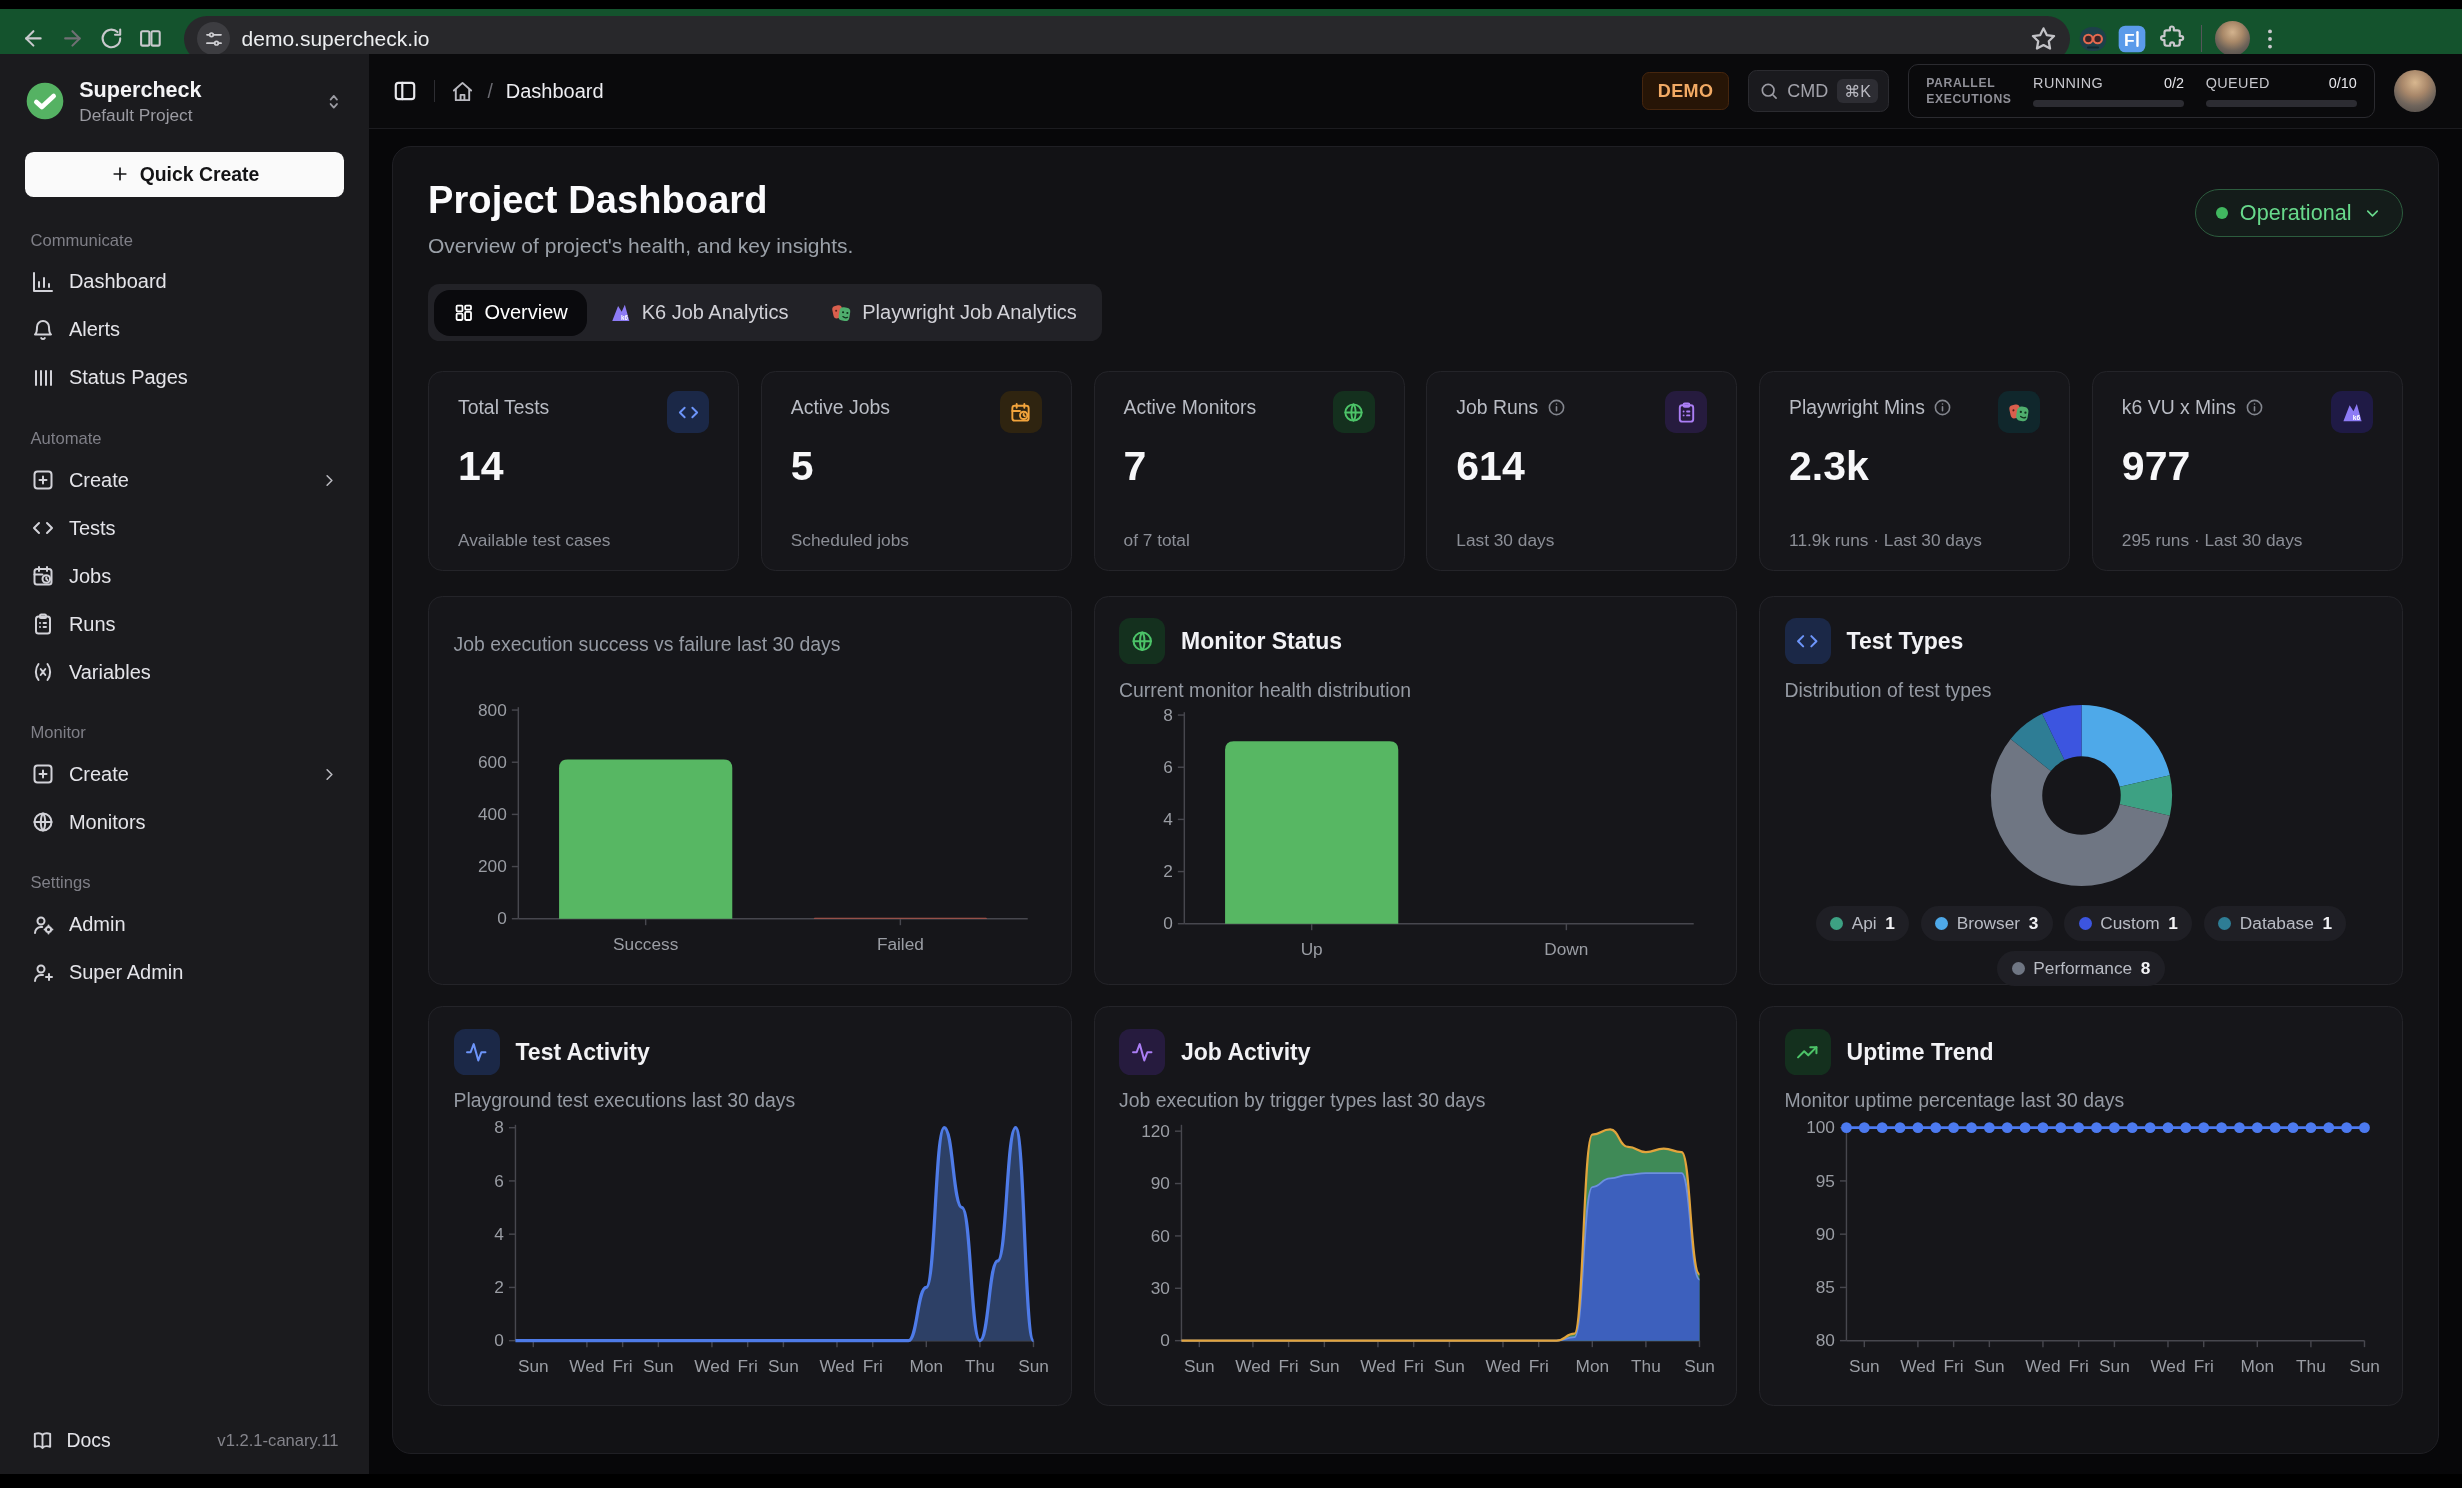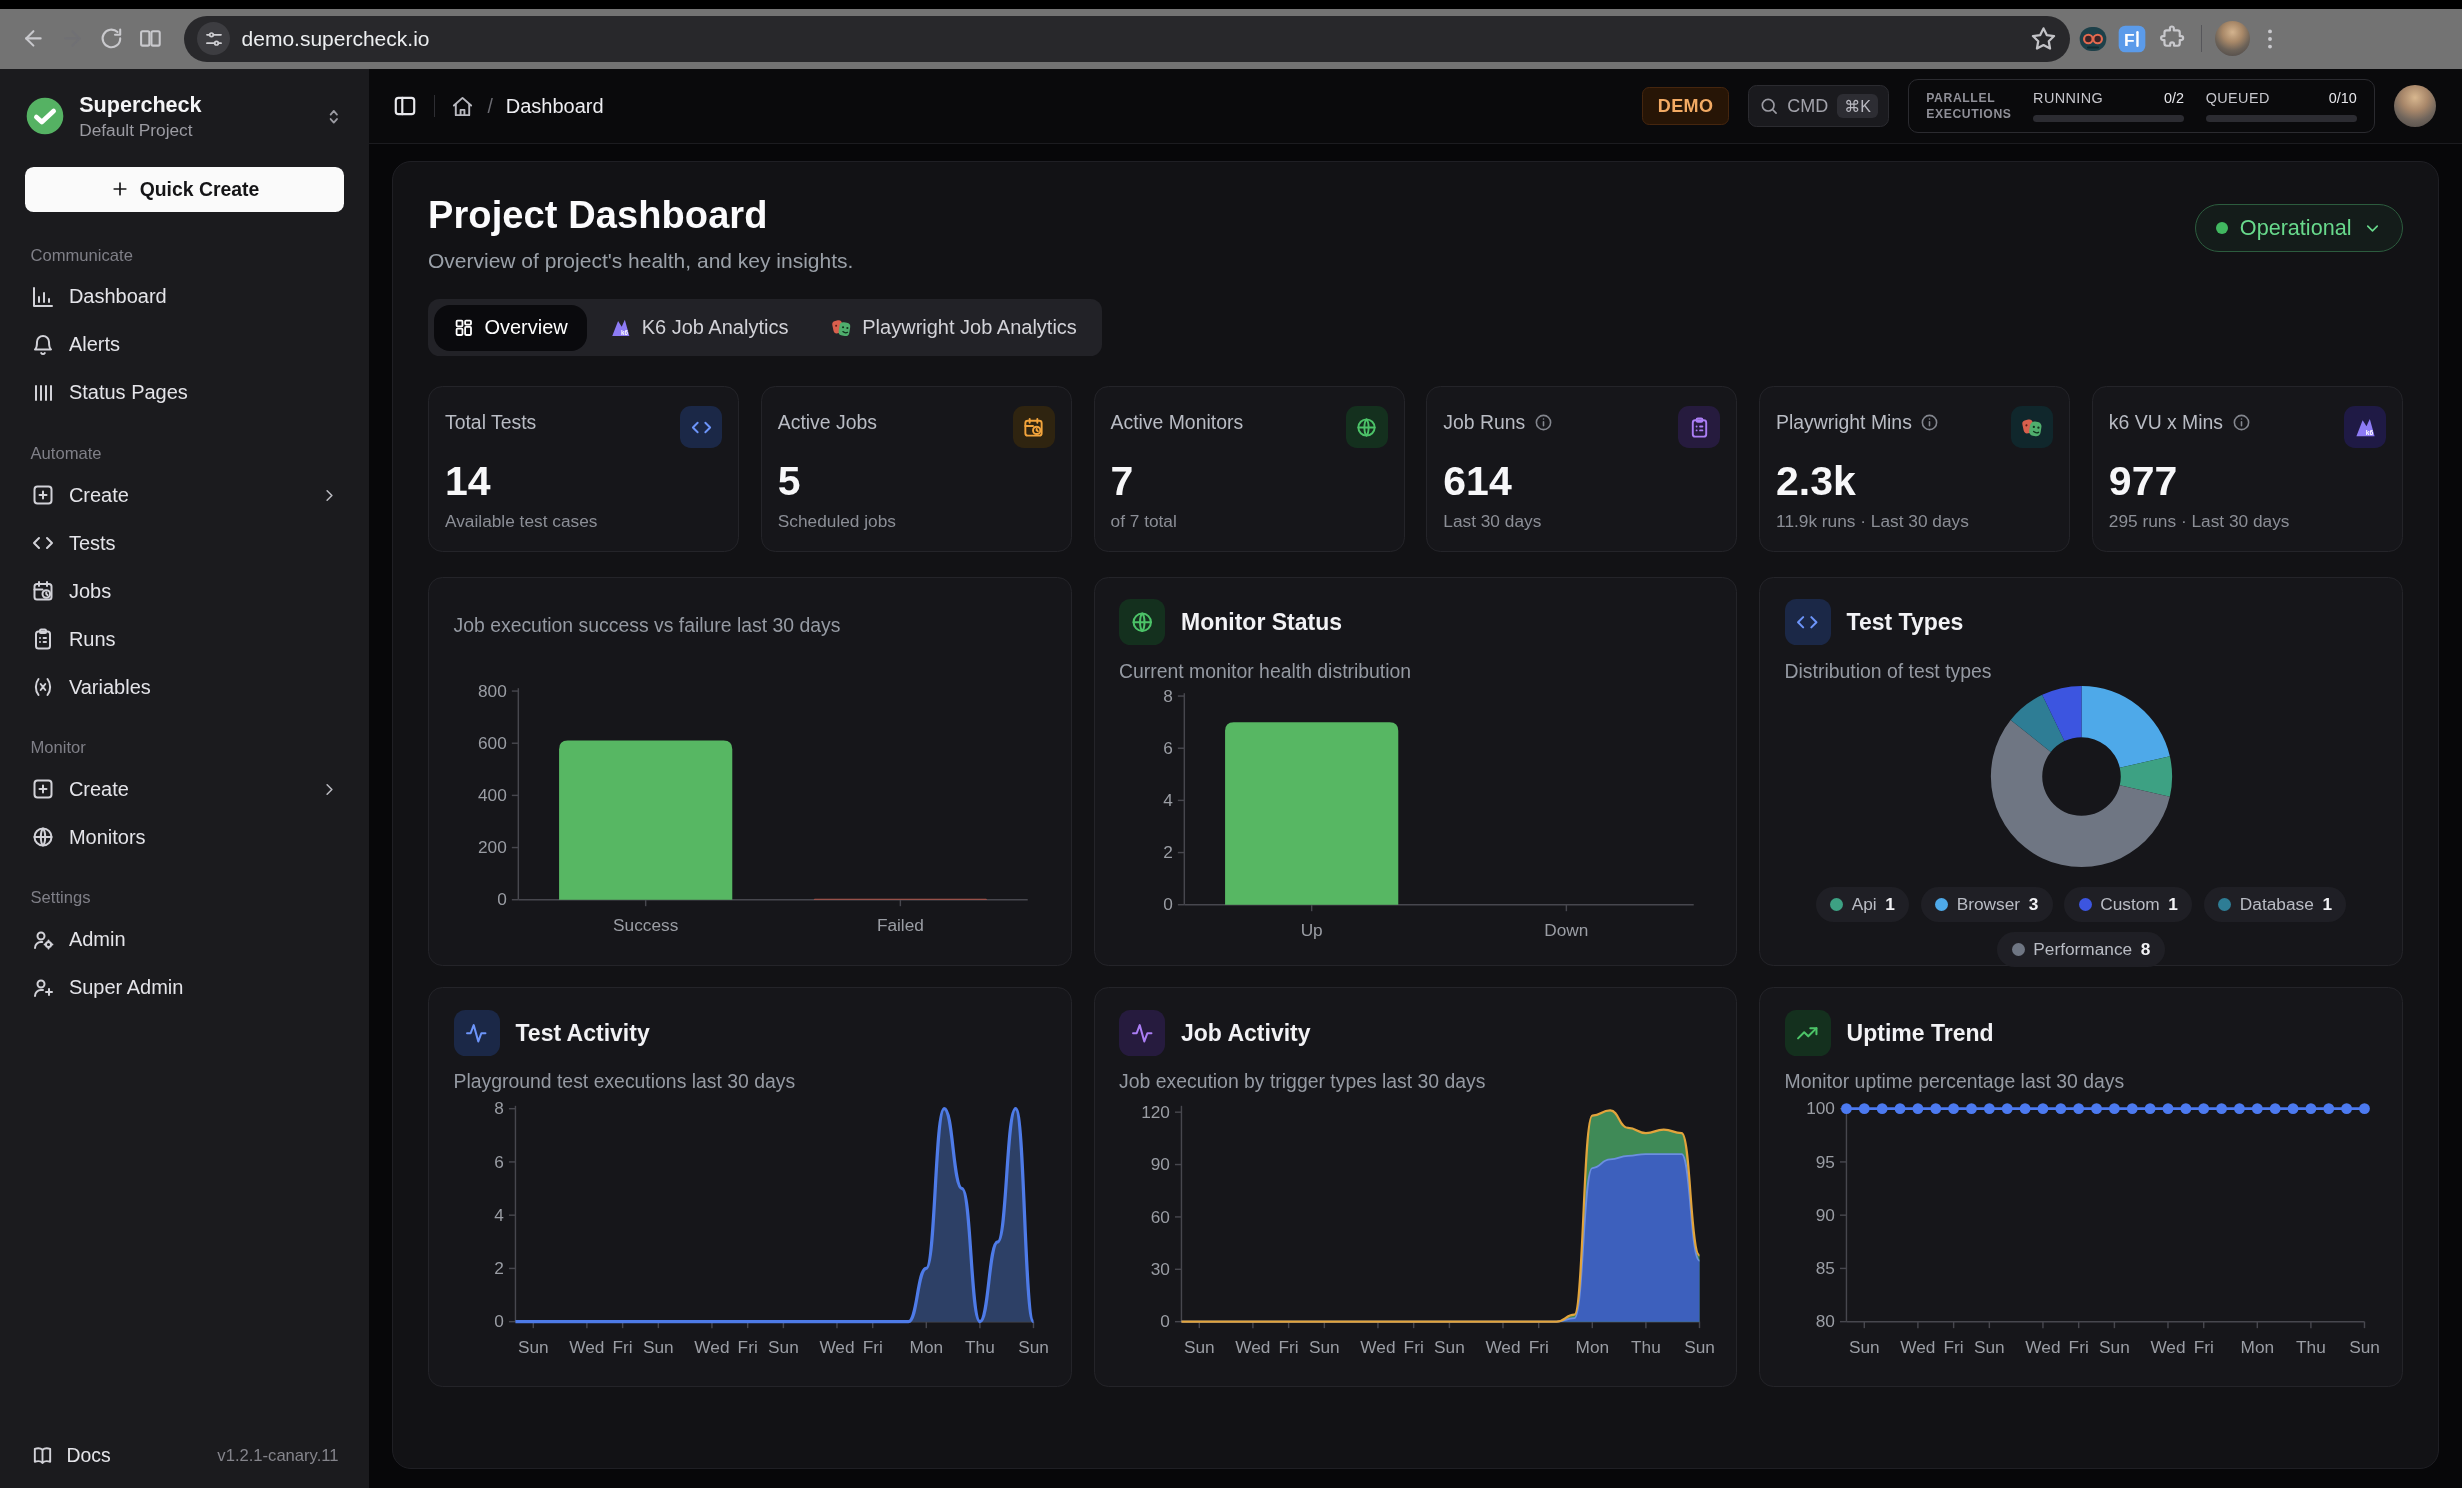--- a/index.html
+++ b/index.html
@@ -3,21 +3,21 @@
 <meta charset="utf-8">
 <style>
   html,body{margin:0;padding:0;background:#000;}
   body{width:2462px;height:1489px;overflow:hidden;font-family:"Liberation Sans",sans-serif;
        -webkit-font-smoothing:antialiased;color:#e8e8ec;position:relative;}
   *{box-sizing:border-box;}
   .ic{display:inline-flex;align-items:center;justify-content:center;}
   .ic svg{width:100%;height:100%;display:block;}
 
   
-  .chrome{height:69px;background:#737373;}
+  .chrome{height:54px;background:#14532d;}
   .chrome-top{height:8.6px;background:#000;}
   .toolbar{height:60px;display:flex;align-items:center;padding:0 17.3px;gap:7.2px;}
   .nav-ic{width:32px;height:32px;padding:3.6px;color:#c9c9cd;border-radius:50%;}
   .nav-ic.dim{color:#707074;}
   .url-pill{width:1886px;height:46px;background:#28282b;border-radius:23px;display:flex;align-items:center;
             padding:0 13px;margin-left:10px;gap:11.5px;}
   .tune-wrap{width:33px;height:33px;border-radius:50%;background:#3d3d41;display:flex;align-items:center;justify-content:center;color:#cfcfd3;}
   .tune-wrap .ic{width:20px;height:20px;}
   .url-text{font-size:21px;color:#eceef0;flex:1;}
   .star{width:27px;height:27px;color:#c3c3c7;}
@@ -88,22 +88,22 @@
   .status-dot{width:12.2px;height:12.2px;border-radius:50%;background:#41b860;}
   .status-text{font-size:21.6px;color:#68d98c;}
   .status-pill .ic{width:19px;height:19px;color:#68d98c;}
 
   .tabs{margin-top:26px;display:inline-flex;align-self:flex-start;background:#222227;border-radius:11.5px;padding:5.8px;gap:4.3px;}
   .tab{display:flex;align-items:center;gap:10px;height:46px;padding:0 19px;border-radius:16px;font-size:20px;color:#d2d2d8;}
   .tab.active{background:#0a0a0d;color:#fff;}
   .tab .ic{width:21.6px;height:21.6px;}
 
   .stats{margin-top:30px;display:flex;gap:21.6px;}
-  .stat-card{flex:1;height:166px;background:#16161a;border:1.4px solid #242429;border-radius:14.4px;
-      padding:19px 16px;display:flex;flex-direction:column;position:relative;}
+  .stat-card{flex:1;height:200px;background:#16161a;border:1.4px solid #242429;border-radius:14.4px;
+      padding:19px 29px;display:flex;flex-direction:column;position:relative;}
   .stat-top{display:flex;align-items:flex-start;}
   .stat-title{font-size:19.4px;color:#b9bcc4;display:flex;align-items:center;gap:8.6px;margin-top:4.3px;}
   .info-ic{width:19px;height:19px;color:#83868e;}
   .stat-iconbox{margin-left:auto;width:42px;height:42px;border-radius:10.8px;display:flex;align-items:center;justify-content:center;}
   .stat-iconbox .ic{width:23px;height:23px;}
   .stat-value{font-size:41px;font-weight:700;color:#f7f7f9;margin-top:10px;}
   .stat-sub{font-size:17.3px;color:#8b8e96;margin-top:auto;}
 
   .acc-blue{background:#1b2847;color:#6d95fa;}
   .acc-amber{background:#2f2410;color:#f2a43c;}

